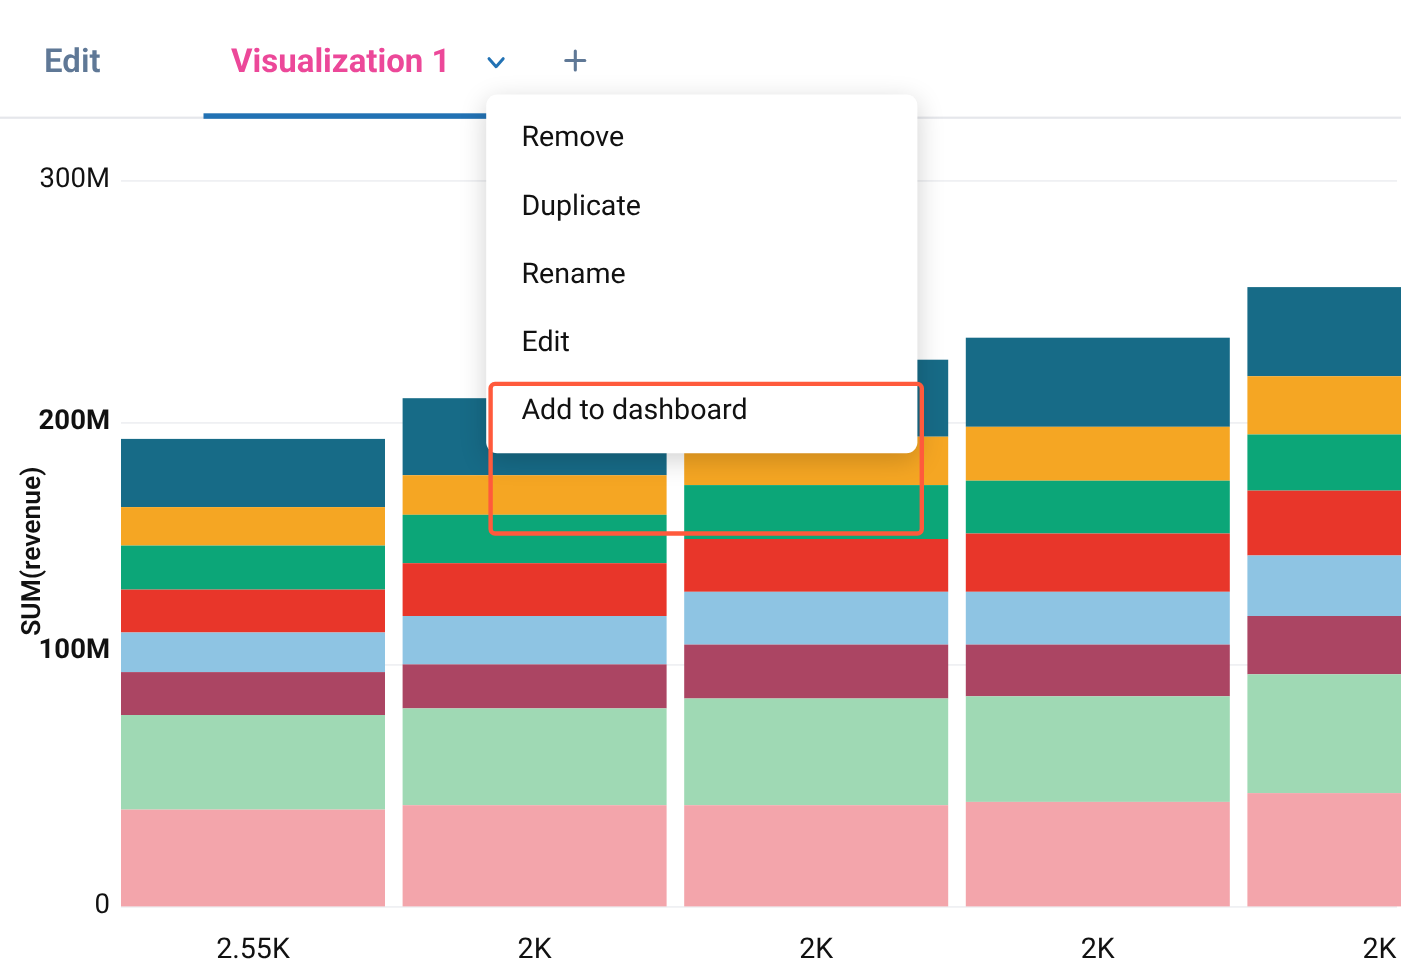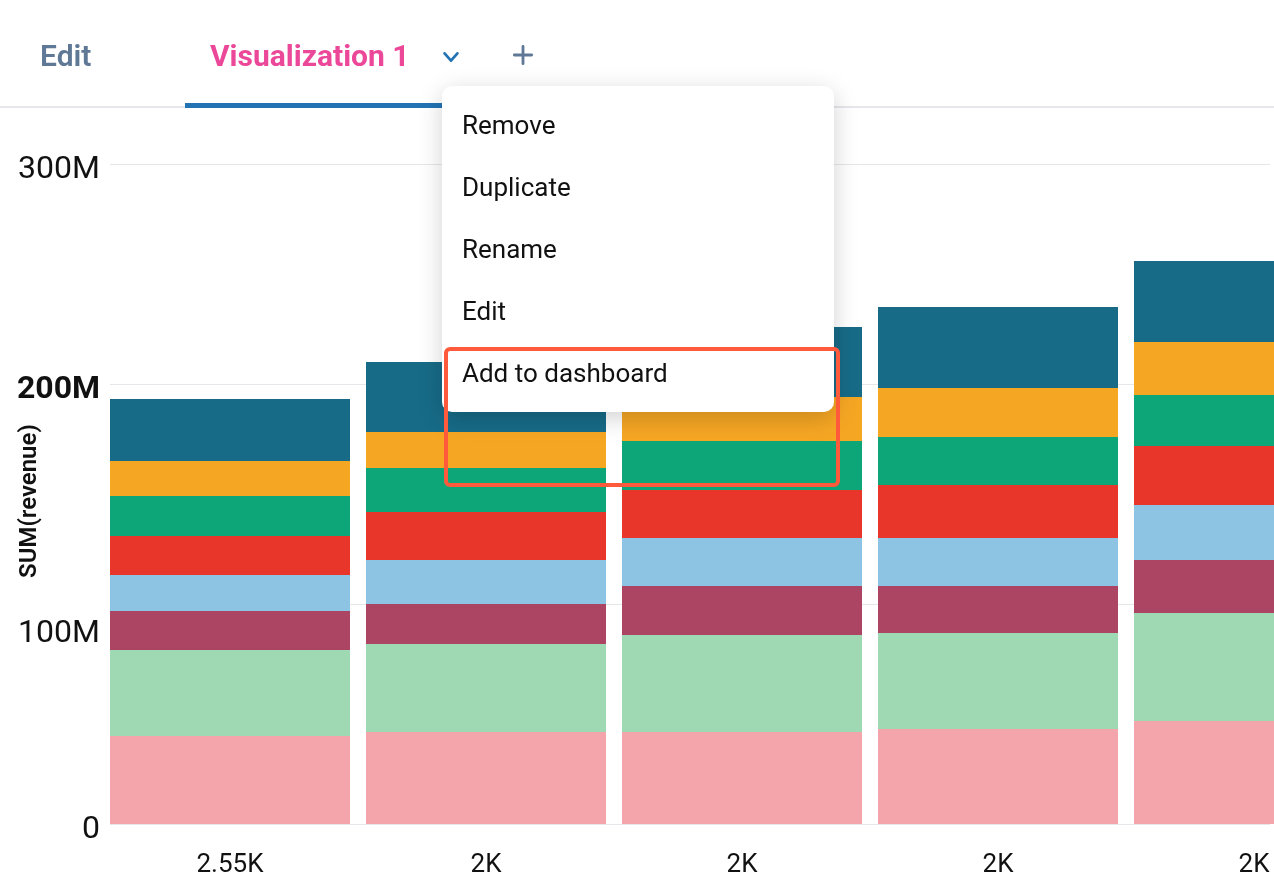--- a/index.html
+++ b/index.html
@@ -60,21 +60,21 @@
     transform-origin: left top;
     font-size: 24px;
     font-weight: 600;
     color: #111;
     white-space: nowrap;
   }
   .ytick {
     position: absolute;
     width: 90px;
     text-align: right;
-    font-size: 32px;
+    font-size: 25px;
     color: #111;
   }
   .ytick-line {
     position: absolute;
     height: 1px;
     background: #e5e7eb;
   }
   .plot-region {
     position: absolute;
   }
@@ -94,21 +94,21 @@
     top: 86px;
     width: 392px;
     background: #fff;
     border-radius: 10px;
     box-shadow: 0 6px 24px rgba(0,0,0,0.18);
     padding: 8px 0;
     z-index: 50;
   }
   .dropdown-item {
     position: relative;
-    padding: 16px 20px;
+    padding: 16px 32px;
     font-size: 26px;
     color: #111;
     cursor: pointer;
     display: flex;
     align-items: center;
     justify-content: space-between;
   }
   .highlight-box {
     position: absolute;
     border: 4px solid #ff5a3c;
@@ -135,21 +135,21 @@
       <path d="M12 4v16M4 12h16" fill="none" stroke="#5f7896" stroke-width="2.6" stroke-linecap="round"></path>
     </svg>
   </div>
 </div>
 
 <div class="chart-area">
   <div class="ylabel">SUM(revenue)</div>
   <div id="yticks-container">
       <div class="ytick" style="left: 10px; top: 700px;">0</div>
       <div class="ytick-line" style="left: 110px; top: 716px; width: 1160px;"></div>
-      <div class="ytick" style="left: 10px; top: 504px;">100M</div>
+      <div class="ytick" style="left: 10px; top: 468px; font-weight: bold;">100M</div>
       <div class="ytick-line" style="left: 110px; top: 496px; width: 1160px;"></div>
       <div class="ytick" style="left: 10px; top: 260px; font-weight: bold;">200M</div>
       <div class="ytick-line" style="left: 110px; top: 276px; width: 1160px;"></div>
       <div class="ytick" style="left: 10px; top: 40px;">300M</div>
       <div class="ytick-line" style="left: 110px; top: 56px; width: 1160px;"></div>
     </div>
   <div class="plot-region" id="plot-region" style="left: 110px; top: 56px; width: 1160px; height: 660px;">
       <div class="bar-col" style="left: 0px; width: 240px; height: 424.6px;">
         <div class="seg" style="height: 61.6px; background: rgb(23, 107, 135);"></div>
         <div class="seg" style="height: 35.2px; background: rgb(245, 166, 35);"></div>

